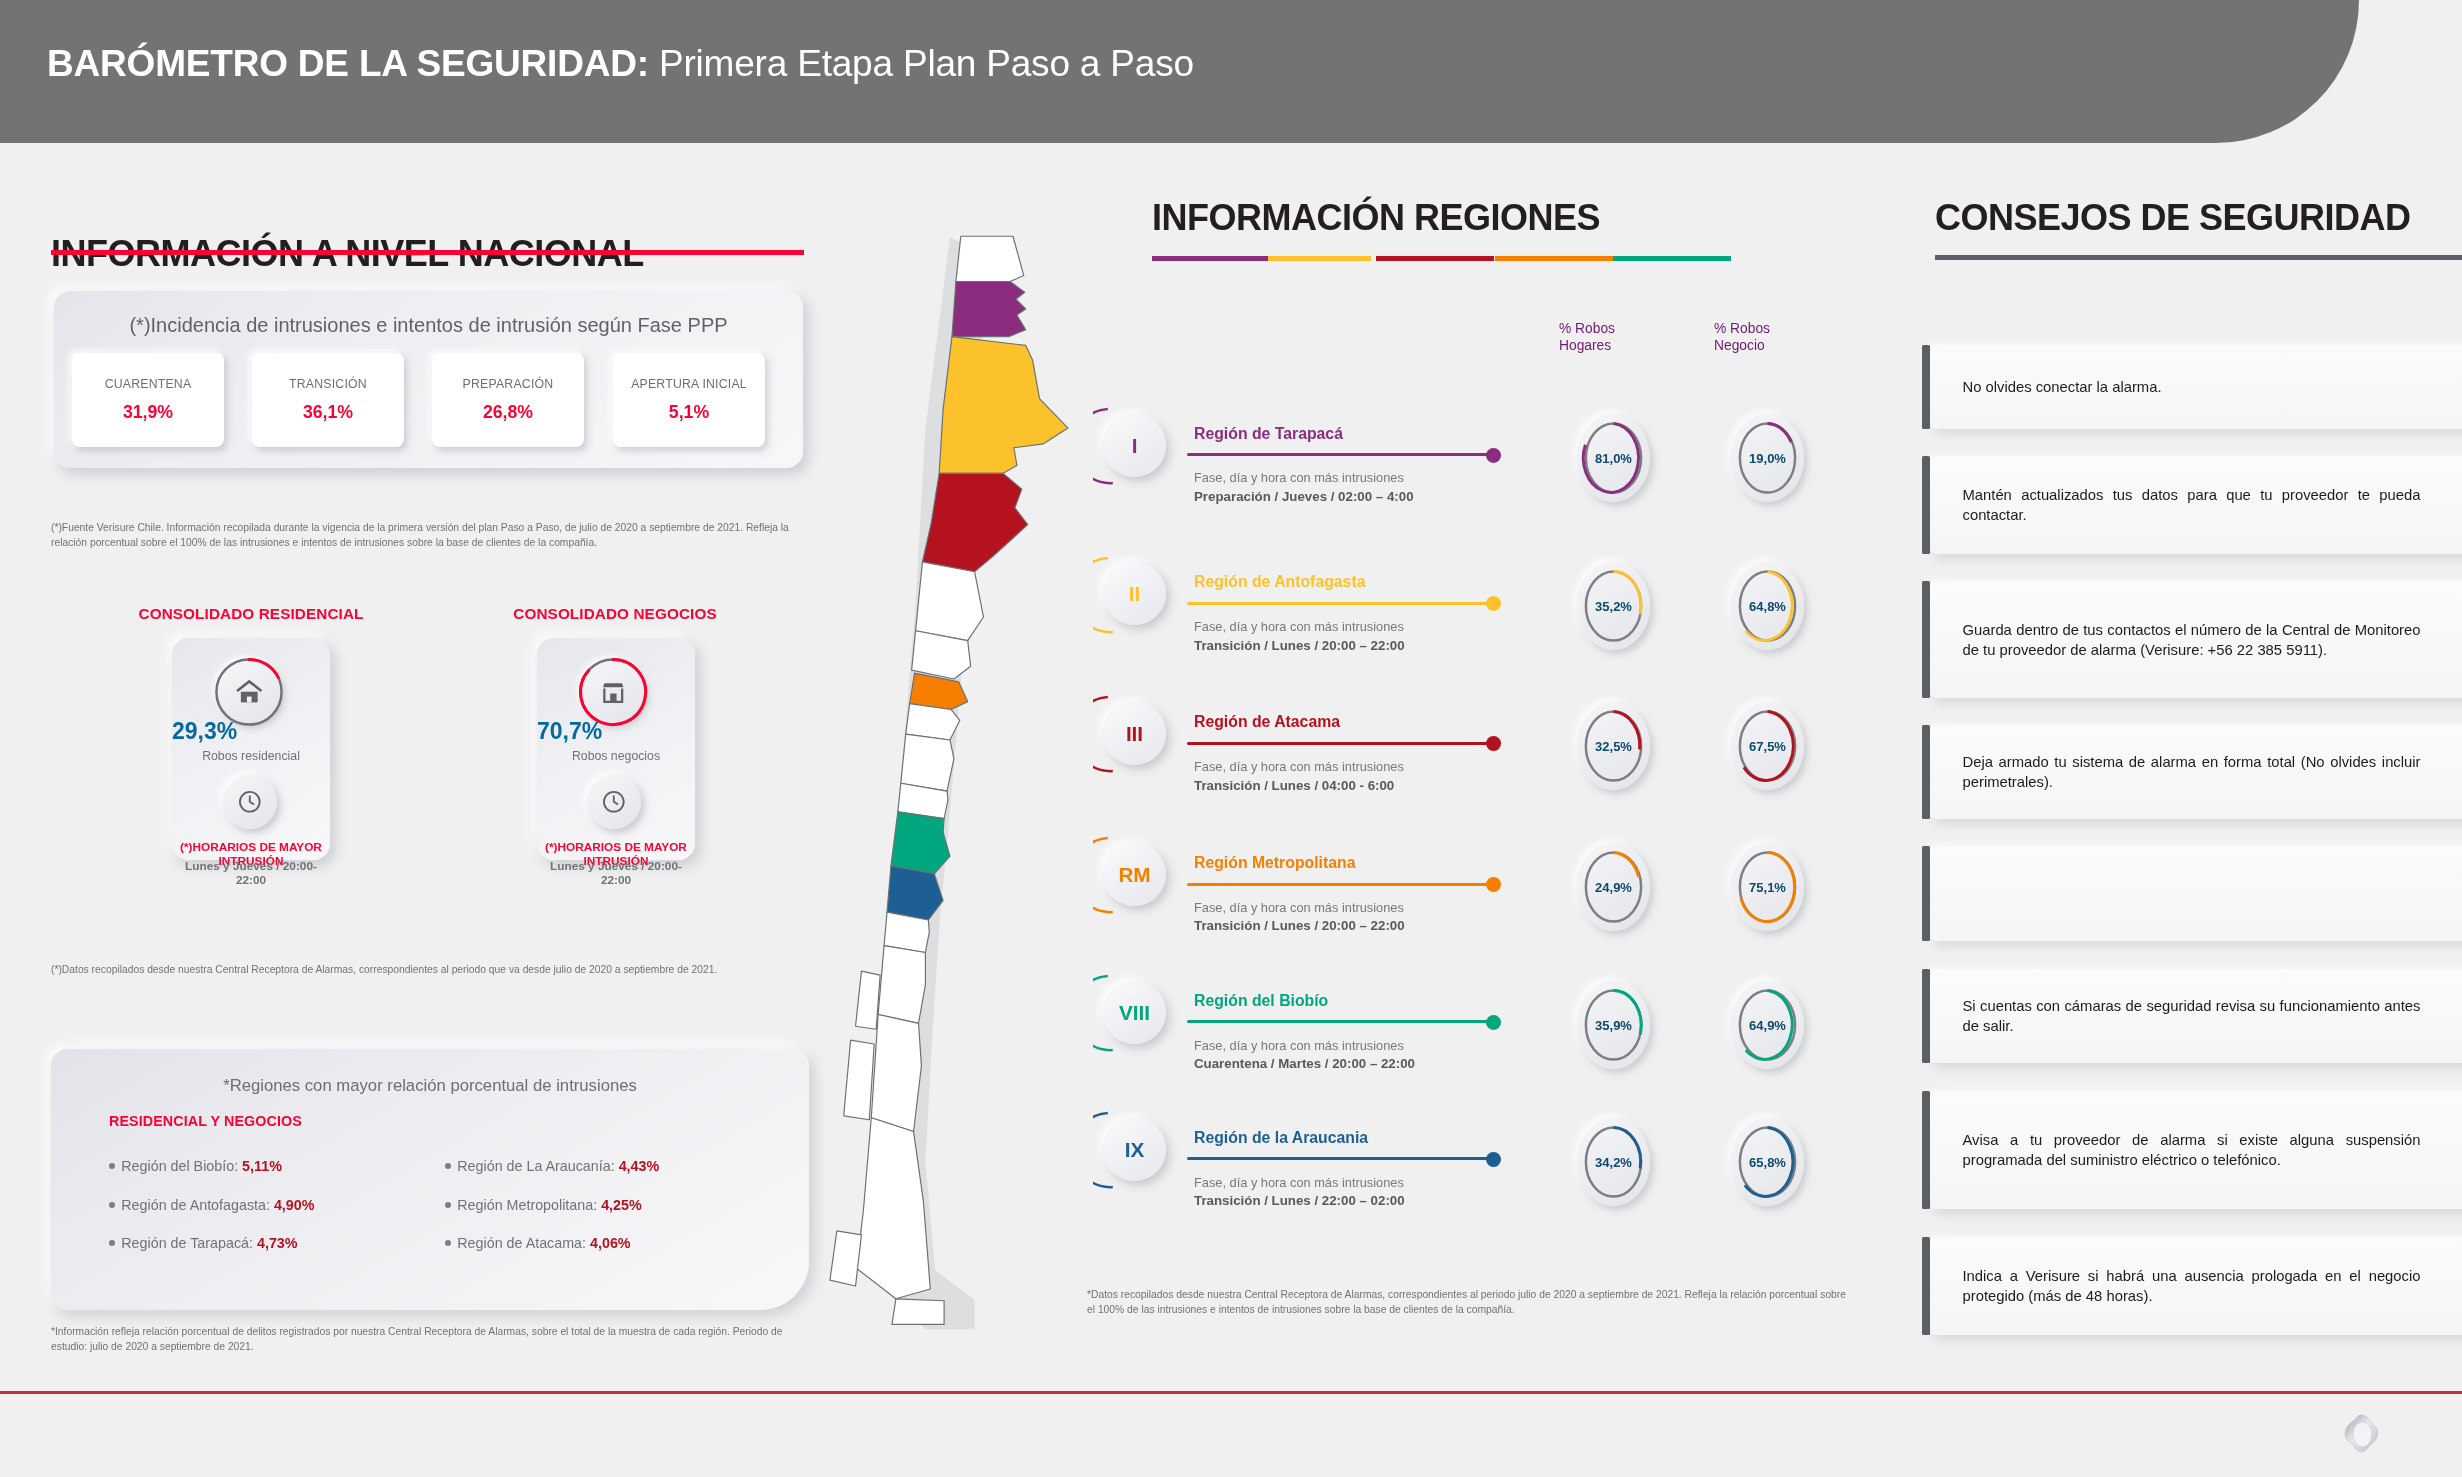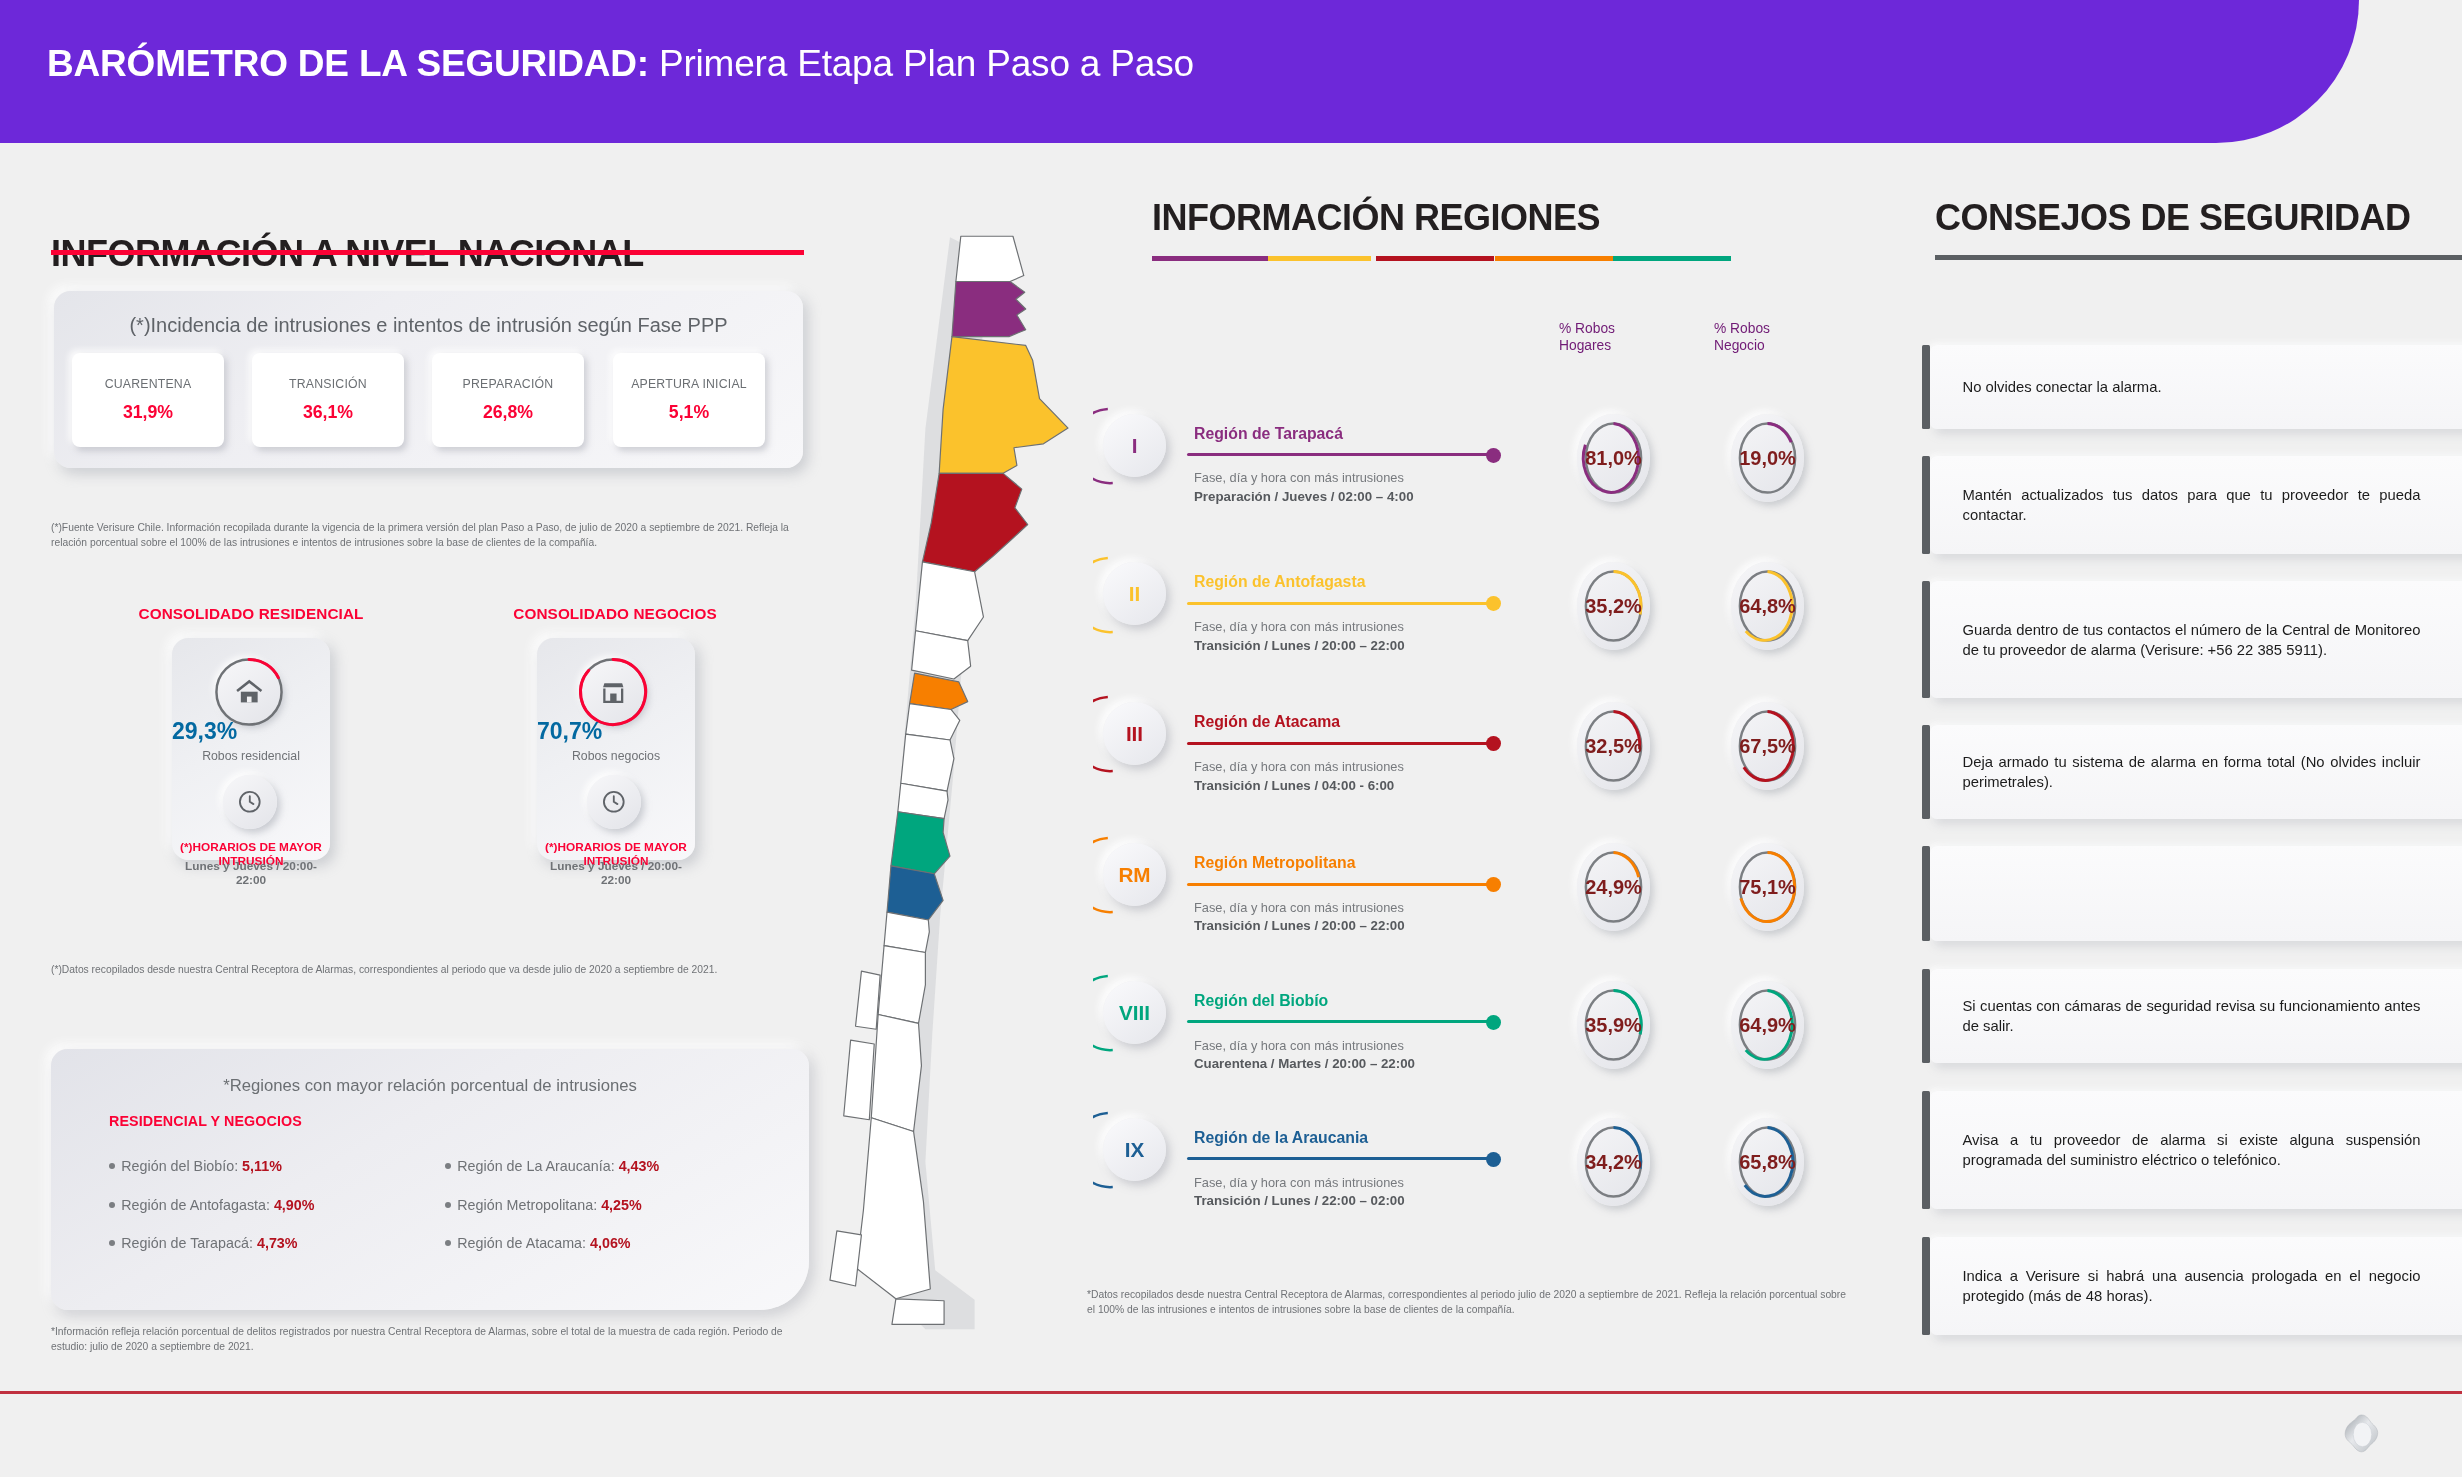--- a/index.html
+++ b/index.html
@@ -8,21 +8,21 @@
     background:#f0f0f0;
     font-family:"Liberation Sans",sans-serif;
     overflow:hidden;
     position:relative;
   }
   .page{position:absolute;inset:0;}
 
   
   .header{
     position:absolute;left:0;top:0;width:2359px;height:143px;
-    background:#6d28d9;
+    background:#737373;
     border-bottom-right-radius:143px;
   }
   .header-title{
     position:absolute;left:47px;top:45px;
     font-size:37px;line-height:1;color:#ffffff;white-space:nowrap;
     letter-spacing:-0.2px;
   }
   .header-title .b{font-weight:bold;}
   .header-title .n{font-weight:normal;}
 
@@ -102,21 +102,21 @@
 
   .ringwrap{position:absolute;width:73px;height:88px;}
   .ringbase{
     position:absolute;inset:0;border-radius:50%;
     background:linear-gradient(145deg,#f6f6f8,#e3e4e9);
     box-shadow:3.4px 3.9px 7.9px rgba(166,169,178,.5),
               -3.4px -3.4px 7.4px rgba(255,255,255,.95);
   }
   .ringval{
     position:absolute;inset:0;display:flex;align-items:center;justify-content:center;
-    font-size:20px;font-weight:bold;color:#7f1d1d;
+    font-size:13px;font-weight:bold;color:#0c4a6e;
   }
   .colhead{position:absolute;font-size:13.8px;color:#701a75;text-align:left;line-height:1.25;width:108px;}
 
   
   .tip{
     position:absolute;left:1930px;width:655px;
     background:linear-gradient(180deg,#fbfbfc,#f5f5f7);
     border-radius:6.9px 34px 34px 6.9px;
     box-shadow:4.4px 4.9px 9.8px rgba(168,171,180,.35),
                -2px -2px 5.9px rgba(255,255,255,.9);

